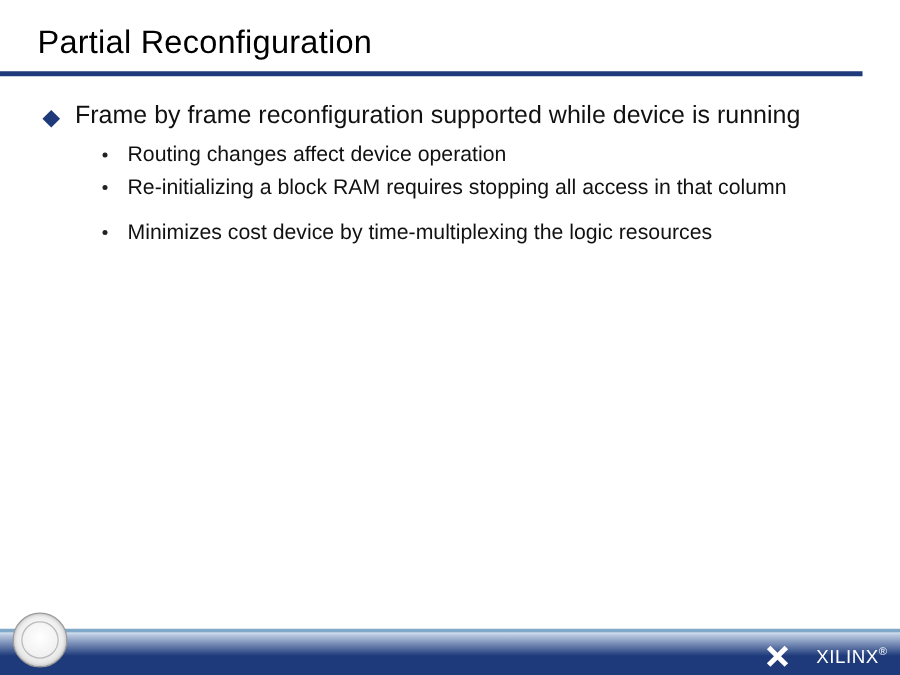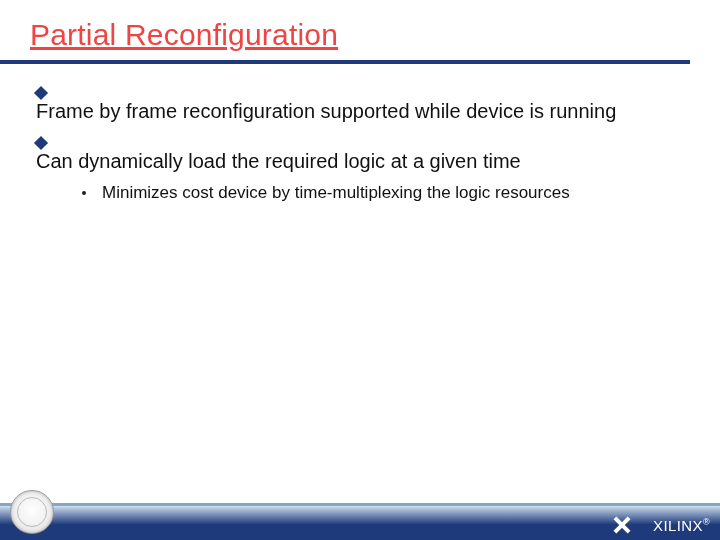--- a/index.html
+++ b/index.html
@@ -11,42 +11,40 @@
     position: relative;
     overflow: hidden;
   }
   .slide {
     width: 100%;
     height: 100%;
     padding: 18px 30px 0 30px;
     position: relative;
   }
   .title {
-    font-size: 30px;
-    color: #ef4444;
+    font-size: 26px;
+    color: #000000;
     font-weight: 400;
     margin-bottom: 8px;
     letter-spacing: 0.2px;
-    text-decoration: underline;
   }
   .title-rule {
     height: 4px;
     background: #1e3a7b;
     width: calc(100% + 30px);
     margin-left: -30px;
     margin-bottom: 18px;
   }
   .content {
     padding-left: 6px;
   }
   .l1 {
     display: flex;
-    align-items: flex-start;
+    align-items: center;
     margin-bottom: 8px;
-    flex-direction: column;
   }
   .l1 .bullet {
     flex: 0 0 auto;
     margin-right: 14px;
     margin-top: 6px;
   }
   .l1 .text {
     font-size: 20px;
     line-height: 1.3;
     color: #111;
@@ -167,27 +165,31 @@
 
   <div class="content">
 
     <div class="l1">
       <span class="bullet">
           <span class="diamond"></span>
         </span>
       <span class="text">Frame by frame reconfiguration supported while device is running</span>
     </div>
 
-
-    <div class="l1">
-      <span class="bullet">
-          <span class="diamond"></span>
-        </span>
-      <span class="text">Can dynamically load the required logic at a given time</span>
-    </div>
+    <div class="l2-group">
+      <div class="l2">
+        <span class="bullet"></span>
+        <span class="text">Routing changes affect device operation</span>
+      </div>
+      <div class="l2">
+        <span class="bullet"></span>
+        <span class="text">Re-initializing a block RAM requires stopping all access in that column</span>
+      </div>
+    </div>
+
 
     <div class="l2-group">
       <div class="l2">
         <span class="bullet"></span>
         <span class="text">Minimizes cost device by time-multiplexing the logic resources</span>
       </div>
     </div>
 
   </div>
 

